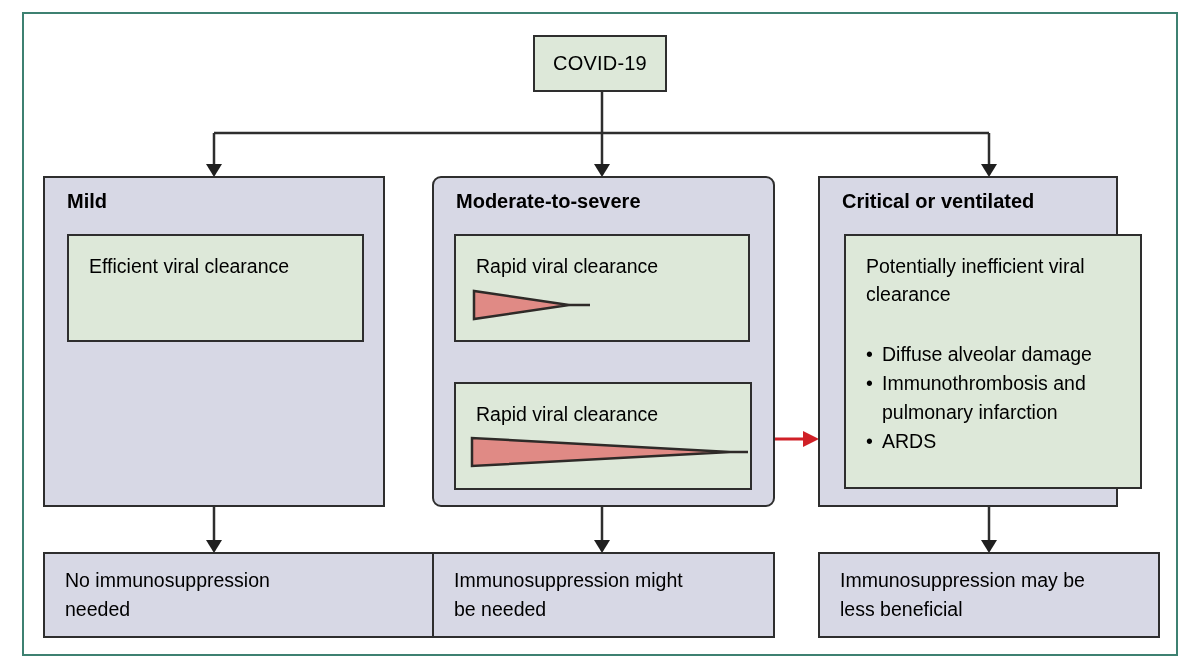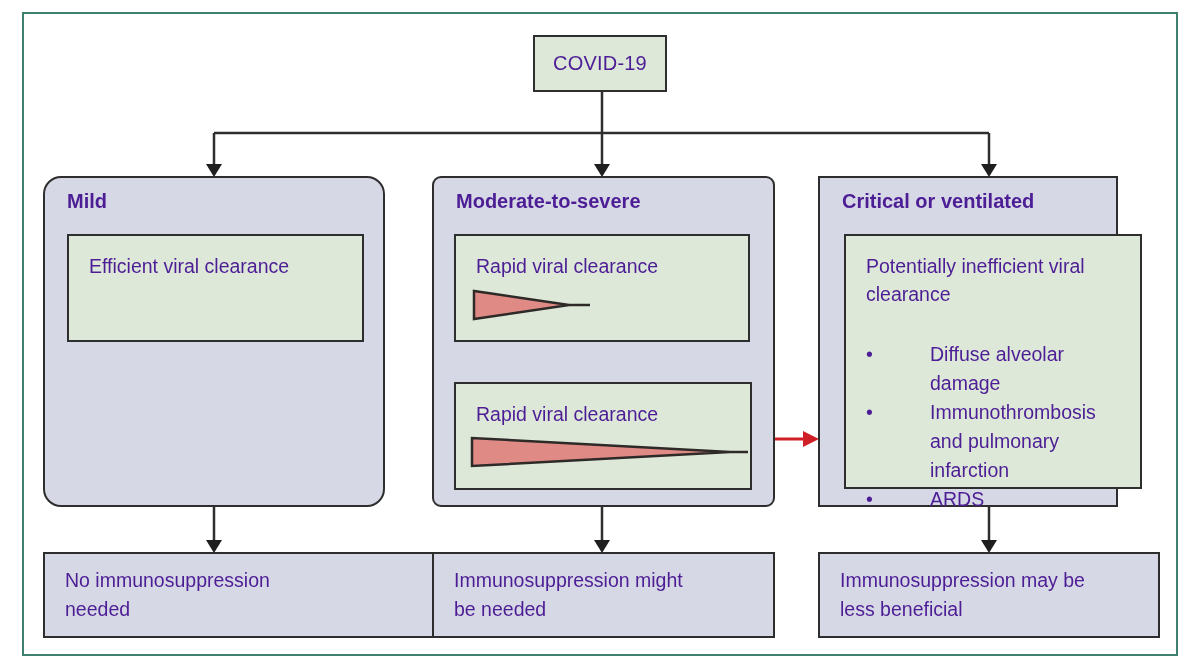--- a/index.html
+++ b/index.html
@@ -1,50 +1,50 @@
 <!DOCTYPE html>
 <html><head>
 <meta charset="utf-8">
 <style>
   html,body{margin:0;padding:0;background:#ffffff;}
   .canvas{
     position:relative;width:1200px;height:672px;background:#ffffff;overflow:hidden;
-    font-family:"Liberation Sans", sans-serif;color:#4c1d95;
+    font-family:"Liberation Sans", sans-serif;color:#000000;
   }
   .frame{
     position:absolute;left:22px;top:12px;width:1156px;height:644px;
     border:2px solid #3d8171;box-sizing:border-box;background:transparent;
   }
   .connector-layer{position:absolute;left:0;top:0;width:1200px;height:672px;}
   .node{
     position:absolute;box-sizing:border-box;border:2.5px solid #2e2e2e;
   }
   .root-node{
     left:533px;top:35px;width:134px;height:57px;background:#dde8d9;
     display:flex;align-items:center;justify-content:center;
     font-size:20px;letter-spacing:.2px;
   }
   .col-box{top:176px;height:331px;background:#d7d8e5;}
-  .col-box.c0{left:43px;width:342px;border-radius:18px;}
+  .col-box.c0{left:43px;width:342px;}
   .col-box.c1{left:432px;width:343px;border-radius:9px;}
   .col-box.c2{left:818px;width:300px;}
   .col-title{
     position:absolute;left:22px;top:12px;font-size:20px;font-weight:700;
   }
   .inner-box{
     position:absolute;box-sizing:border-box;border:2.5px solid #2e2e2e;background:#dde8d9;padding-left:28px;
   }
   .inner-label{
     position:absolute;left:20px;top:16px;font-size:19.5px;line-height:28px;max-width:256px;
   }
   .wedge-svg{position:absolute;}
   .bullet-list{position:absolute;left:20px;top:104px;width:258px;}
   .bullet-row{display:flex;font-size:19.5px;line-height:29px;}
   .bullet-dot{width:16px;flex:0 0 16px;}
-  .bullet-text{flex:1;margin-left:48px;}
+  .bullet-text{flex:1;}
   .outcome-box{top:552px;height:86px;background:#d7d8e5;}
   .outcome-box.c0{left:43px;width:403px;}
   .outcome-box.c1{left:432px;width:343px;}
   .outcome-box.c2{left:818px;width:342px;}
   .outcome-text{
     position:absolute;left:20px;top:12px;font-size:19.5px;line-height:29px;max-width:252px;
   }
 </style>
 </head>
 <body>

